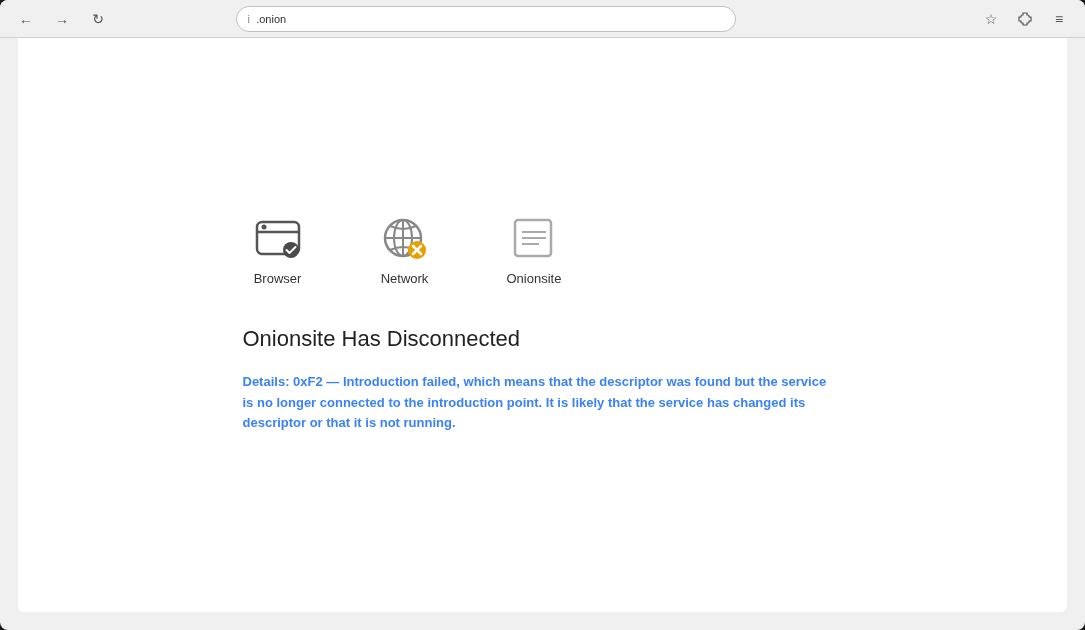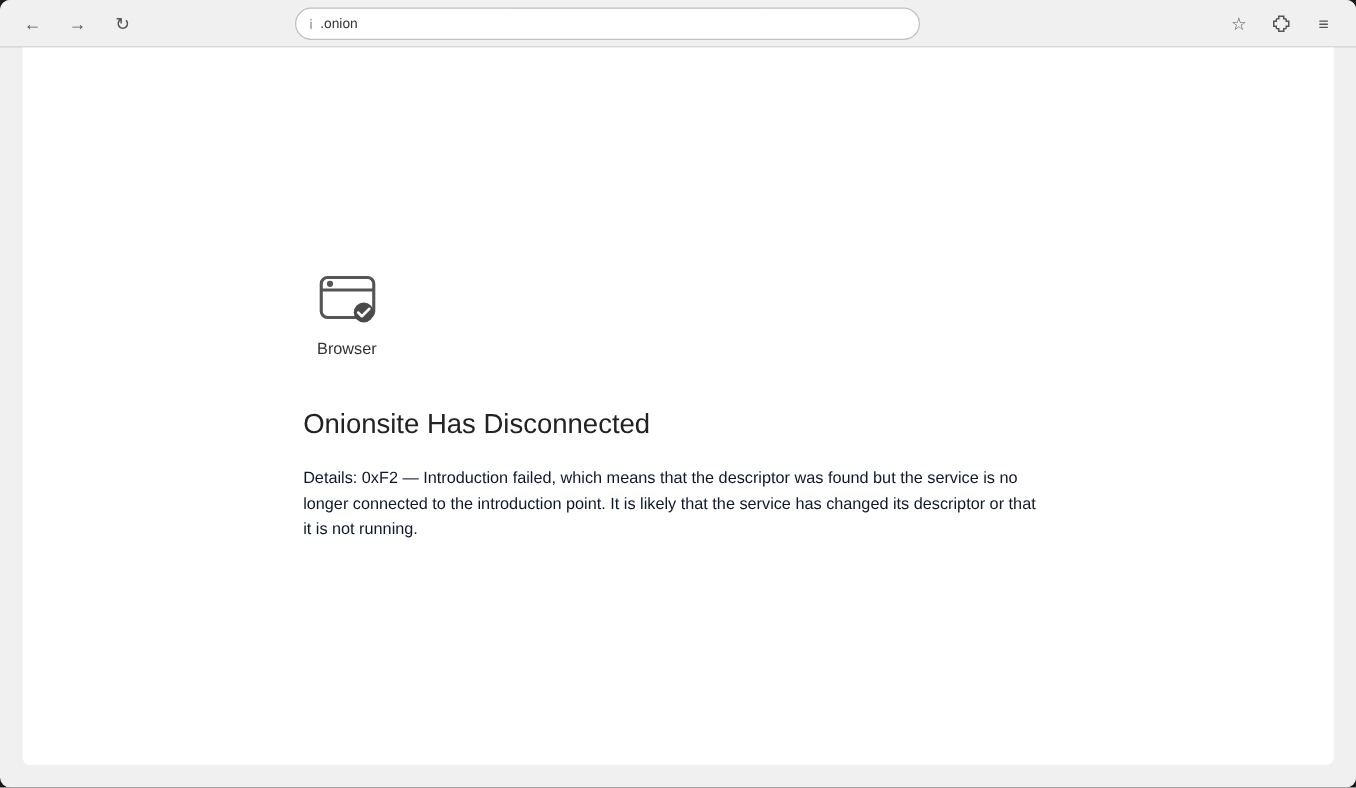--- a/index.html
+++ b/index.html
@@ -114,23 +114,24 @@
     
     .error-title {
       font-size: 22px;
       font-weight: 500;
       color: #222;
       margin-bottom: 20px;
     }
 
     .error-details {
       font-size: 13px;
-      color: #0f172a;
+      color: #3b82f6;
       line-height: 1.6;
       max-width: 590px;
+      font-weight: bold;
     }
 
     
     .browser-outer {
       background: #e8e8e8;
       width: 1085px;
       height: 630px;
       border-radius: 8px;
       overflow: hidden;
     }
@@ -199,21 +200,53 @@
                 <line x1="4" y1="16" x2="46" y2="16" stroke="#555" stroke-width="2.5"></line>
 
                 <circle cx="11" cy="11" r="2.5" fill="#555"></circle>
 
                 <circle cx="38" cy="34" r="8" fill="#4a4a4a"></circle>
                 <path d="M33.5 34 L36.5 37 L42.5 31" stroke="white" stroke-width="2" fill="none" stroke-linecap="round" stroke-linejoin="round"></path>
               </svg>
               <span class="icon-label">Browser</span>
             </div>
 
-
+            <div class="status-icon-item">
+              <svg width="50" height="45" viewBox="0 0 50 45">
+
+                <circle cx="23" cy="22" r="18" stroke="#888" stroke-width="2.5" fill="none"></circle>
+
+                <line x1="23" y1="4" x2="23" y2="40" stroke="#888" stroke-width="2"></line>
+
+                <line x1="5" y1="22" x2="41" y2="22" stroke="#888" stroke-width="2"></line>
+
+                <ellipse cx="23" cy="22" rx="9" ry="18" stroke="#888" stroke-width="2" fill="none"></ellipse>
+
+                <path d="M10 10 Q23 16 36 10" stroke="#888" stroke-width="2" fill="none"></path>
+
+                <path d="M10 34 Q23 28 36 34" stroke="#888" stroke-width="2" fill="none"></path>
+
+                <circle cx="37" cy="34" r="9" fill="#e8a000"></circle>
+                <line x1="33" y1="30" x2="41" y2="38" stroke="white" stroke-width="2.5" stroke-linecap="round"></line>
+                <line x1="41" y1="30" x2="33" y2="38" stroke="white" stroke-width="2.5" stroke-linecap="round"></line>
+              </svg>
+              <span class="icon-label">Network</span>
+            </div>
+
+            <div class="status-icon-item">
+              <svg width="50" height="45" viewBox="0 0 50 45">
+
+                <rect x="6" y="4" width="36" height="36" rx="3" ry="3" stroke="#aaa" stroke-width="2.5" fill="none"></rect>
+
+                <line x1="13" y1="16" x2="37" y2="16" stroke="#aaa" stroke-width="2"></line>
+                <line x1="13" y1="22" x2="37" y2="22" stroke="#aaa" stroke-width="2"></line>
+                <line x1="13" y1="28" x2="30" y2="28" stroke="#aaa" stroke-width="2"></line>
+              </svg>
+              <span class="icon-label">Onionsite</span>
+            </div>
 
           </div>
 
           <h1 class="error-title">Onionsite Has Disconnected</h1>
 
           <p class="error-details">Details: 0xF2 — Introduction failed, which means that the descriptor was found but the service is no longer connected to the introduction point. It is likely that the service has changed its descriptor or that it is not running.</p>
 
         </div>
       </div>
     </div>

